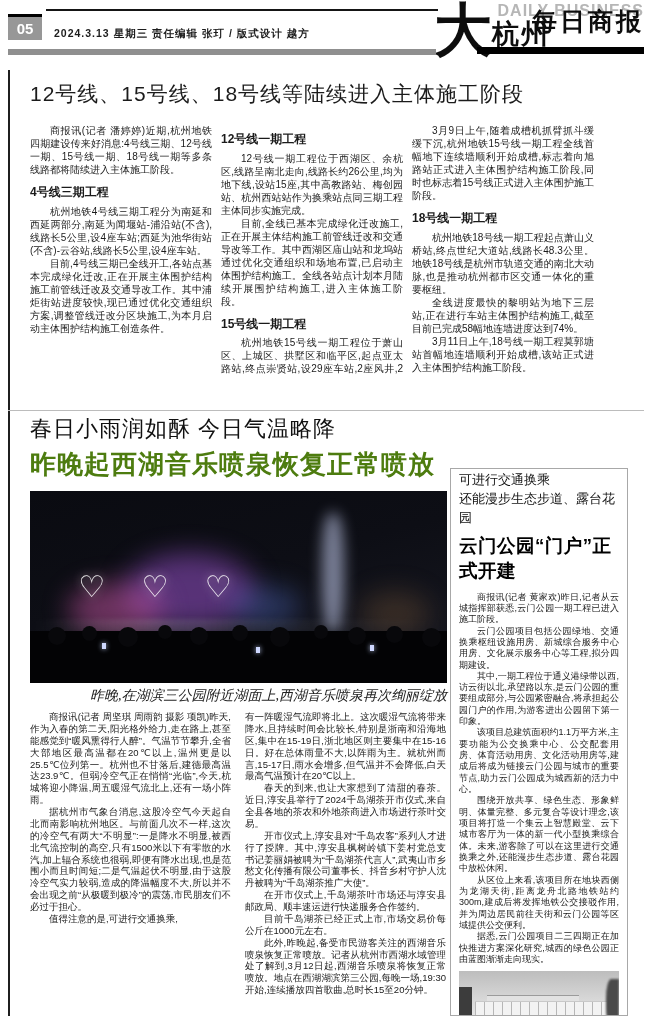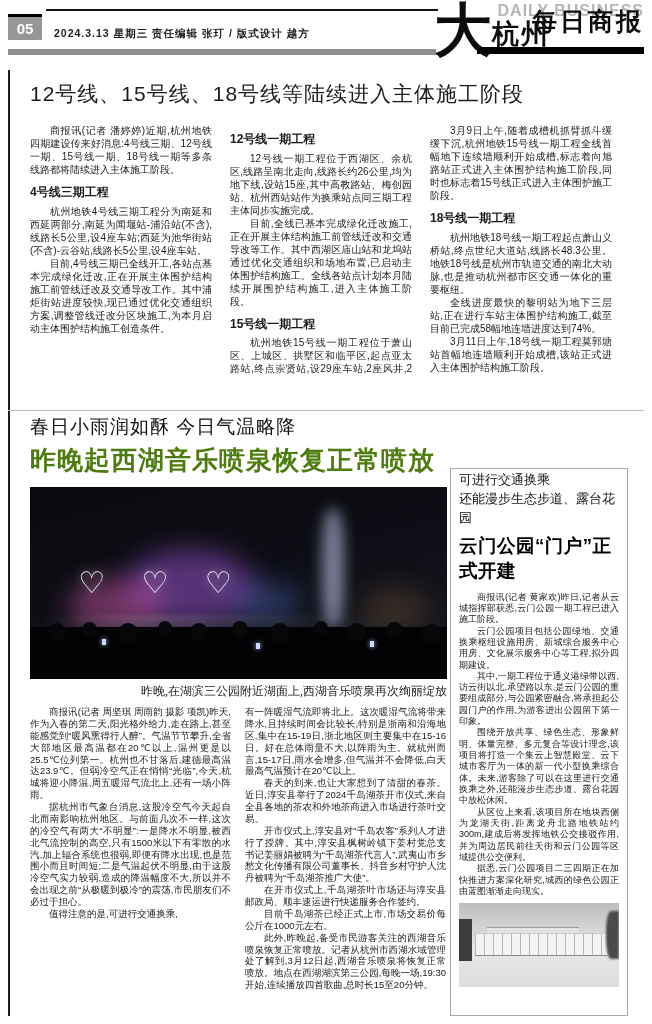--- a/index.html
+++ b/index.html
@@ -16,49 +16,49 @@
               font-family:"Liberation Serif","DejaVu Serif",serif;color:#0d0d0d;}
   .brand-cn{position:absolute;left:492px;top:16px;font-size:27px;font-weight:900;letter-spacing:2px;color:#0d0d0d;}
   .paper-name{position:absolute;right:8px;top:5px;font-size:25px;font-weight:900;letter-spacing:3px;color:#0d0d0d;}
   .gray-bar{position:absolute;left:8px;top:49px;width:428px;height:6px;background:#8f8f8f;}
   .black-bar{position:absolute;left:477px;top:47px;width:167px;height:7px;background:#000;}
   .left-rule{position:absolute;left:8px;top:70px;width:2px;height:946px;background:#1f1f1f;}
   
   .metro{position:absolute;left:30px;top:72px;width:594px;}
   .metro-h1{font-size:37px;font-weight:900;letter-spacing:2px;color:#000;line-height:1.1;}
   .metro-sub{font-size:21px;font-weight:400;letter-spacing:1px;color:#1b1b1b;margin-top:8px;}
-  .metro-cols{display:flex;gap:18px;margin-top:16px;height:252px;overflow:hidden;}
+  .metro-cols{display:flex;gap:9px;margin-top:16px;height:252px;overflow:hidden;}
   .metro-col{width:182px;font-size:10px;line-height:1.3;text-align:justify;}
   .metro-col p{margin:0;text-indent:2em;}
   .metro-col h4{font-size:12px;font-weight:700;margin:9px 0 4px;text-indent:0;}
   .metro-col h4.first{margin-top:8px;}
   
   .story-divider{position:absolute;left:8px;top:410px;width:636px;height:1px;background:#bcbcbc;}
   
   .weather{position:absolute;left:30px;top:414px;width:417px;}
-  .weather-kicker{font-size:19px;font-weight:400;letter-spacing:1px;color:#111;}
+  .weather-kicker{font-size:22px;font-weight:400;letter-spacing:1px;color:#111;}
   .weather-h1{font-size:26px;font-weight:900;letter-spacing:1px;color:#4d7c0f;margin-top:3px;}
   .photo{position:relative;margin-top:9px;width:417px;height:192px;overflow:hidden;
          background:linear-gradient(165deg,#0a0b11 0%,#0d0e15 45%,#181922 100%);}
   .glow{position:absolute;border-radius:50%;filter:blur(13px);}
   .glow-purple{left:95px;top:62px;width:130px;height:75px;background:rgba(150,80,200,0.55);}
   .glow-magenta{left:38px;top:92px;width:95px;height:52px;background:rgba(225,95,185,0.45);}
   .glow-blue{left:200px;top:95px;width:70px;height:40px;background:rgba(90,120,220,0.35);}
   .glow-warm{left:330px;top:100px;width:70px;height:45px;background:rgba(140,100,60,0.30);}
   .beam{position:absolute;left:292px;top:22px;width:22px;height:118px;background:rgba(210,218,255,0.55);
         filter:blur(7px);border-radius:40%;}
   .hearts{position:absolute;left:48px;top:78px;font-size:30px;color:rgba(255,255,255,0.9);
           letter-spacing:14px;text-shadow:0 0 8px rgba(255,255,255,0.8);}
   .shimmer{position:absolute;left:0;top:128px;width:417px;height:14px;
            background:linear-gradient(90deg,rgba(255,255,255,0) 0%,rgba(255,255,255,0.14) 30%,rgba(255,255,255,0.05) 60%,rgba(255,255,255,0) 100%);
            filter:blur(2px);}
   .crowd{position:absolute;left:0;bottom:0;width:417px;height:52px;background:#030305;}
   .head{position:absolute;background:#08080b;border-radius:50%;}
   .phone-dot{position:absolute;width:4px;height:6px;background:#cfd8ff;box-shadow:0 0 5px rgba(200,215,255,0.9);}
-  .caption{margin-top:4px;text-align:right;font-size:12px;color:#222;
+  .caption{margin-top:4px;text-align:right;font-size:14px;font-style:italic;color:#222;
            font-family:"Liberation Serif","DejaVu Serif",serif;}
   .weather-cols{display:flex;gap:14px;margin-top:6px;height:316px;overflow:hidden;}
   .weather-col{width:201px;font-size:9.5px;line-height:1.25;text-align:justify;}
   .weather-col p{margin:0;text-indent:2em;}
   .weather-col p.cont{text-indent:0;}
   
   .park{position:absolute;left:450px;top:468px;width:178px;height:548px;border:1px solid #a8a8a8;
         box-sizing:border-box;padding:2px 8px;overflow:hidden;}
   .park-kicker{font-size:13px;line-height:1.45;font-weight:400;color:#111;}
   .park-h1{font-size:18.5px;font-weight:900;letter-spacing:0.5px;color:#000;margin:5px 0 9px;}
@@ -166,20 +166,21 @@
   </div>
 
   <div class="park">
     <div class="park-kicker">可进行交通换乘</div>
     <div class="park-kicker">还能漫步生态步道、露台花园</div>
     <div class="park-h1">云门公园“门户”正式开建</div>
     <div class="park-body">
       <p>商报讯(记者 黄家欢)昨日,记者从云城指挥部获悉,云门公园一期工程已进入施工阶段。</p>
       <p>云门公园项目包括公园绿地、交通换乘枢纽设施用房、新城综合服务中心用房、文化展示服务中心等工程,拟分四期建设。</p>
       <p>其中,一期工程位于通义港绿带以西,访云街以北,承望路以东,是云门公园的重要组成部分,与公园紧密融合,将承担起公园门户的作用,为游客进出公园留下第一印象。</p>
+      <p>该项目总建筑面积约1.1万平方米,主要功能为公交换乘中心、公交配套用房、体育活动用房、文化活动用房等,建成后将成为链接云门公园与城市的重要节点,助力云门公园成为城西新的活力中心。</p>
       <p>围绕开放共享、绿色生态、形象鲜明、体量完整、多元复合等设计理念,该项目将打造一个集云上智慧殿堂、云下城市客厅为一体的新一代小型换乘综合体。未来,游客除了可以在这里进行交通换乘之外,还能漫步生态步道、露台花园中放松休闲。</p>
       <p>从区位上来看,该项目所在地块西侧为龙湖天街,距离龙舟北路地铁站约300m,建成后将发挥地铁公交接驳作用,并为周边居民前往天街和云门公园等区域提供公交便利。</p>
       <p>据悉,云门公园项目二三四期正在加快推进方案深化研究,城西的绿色公园正由蓝图渐渐走向现实。</p>
     </div>
     <div class="render">
       <div class="block-l"></div>
       <div class="roof"></div>
       <div class="building"></div>
       <div class="tree-r"></div>
 

